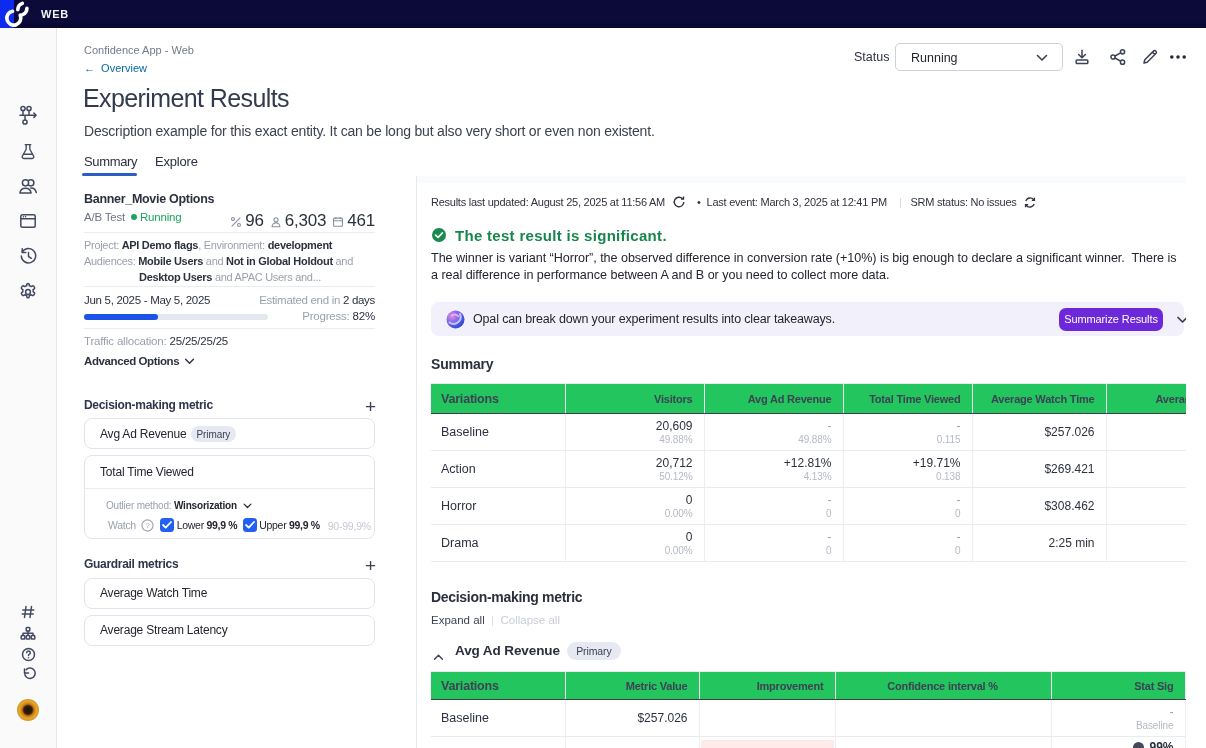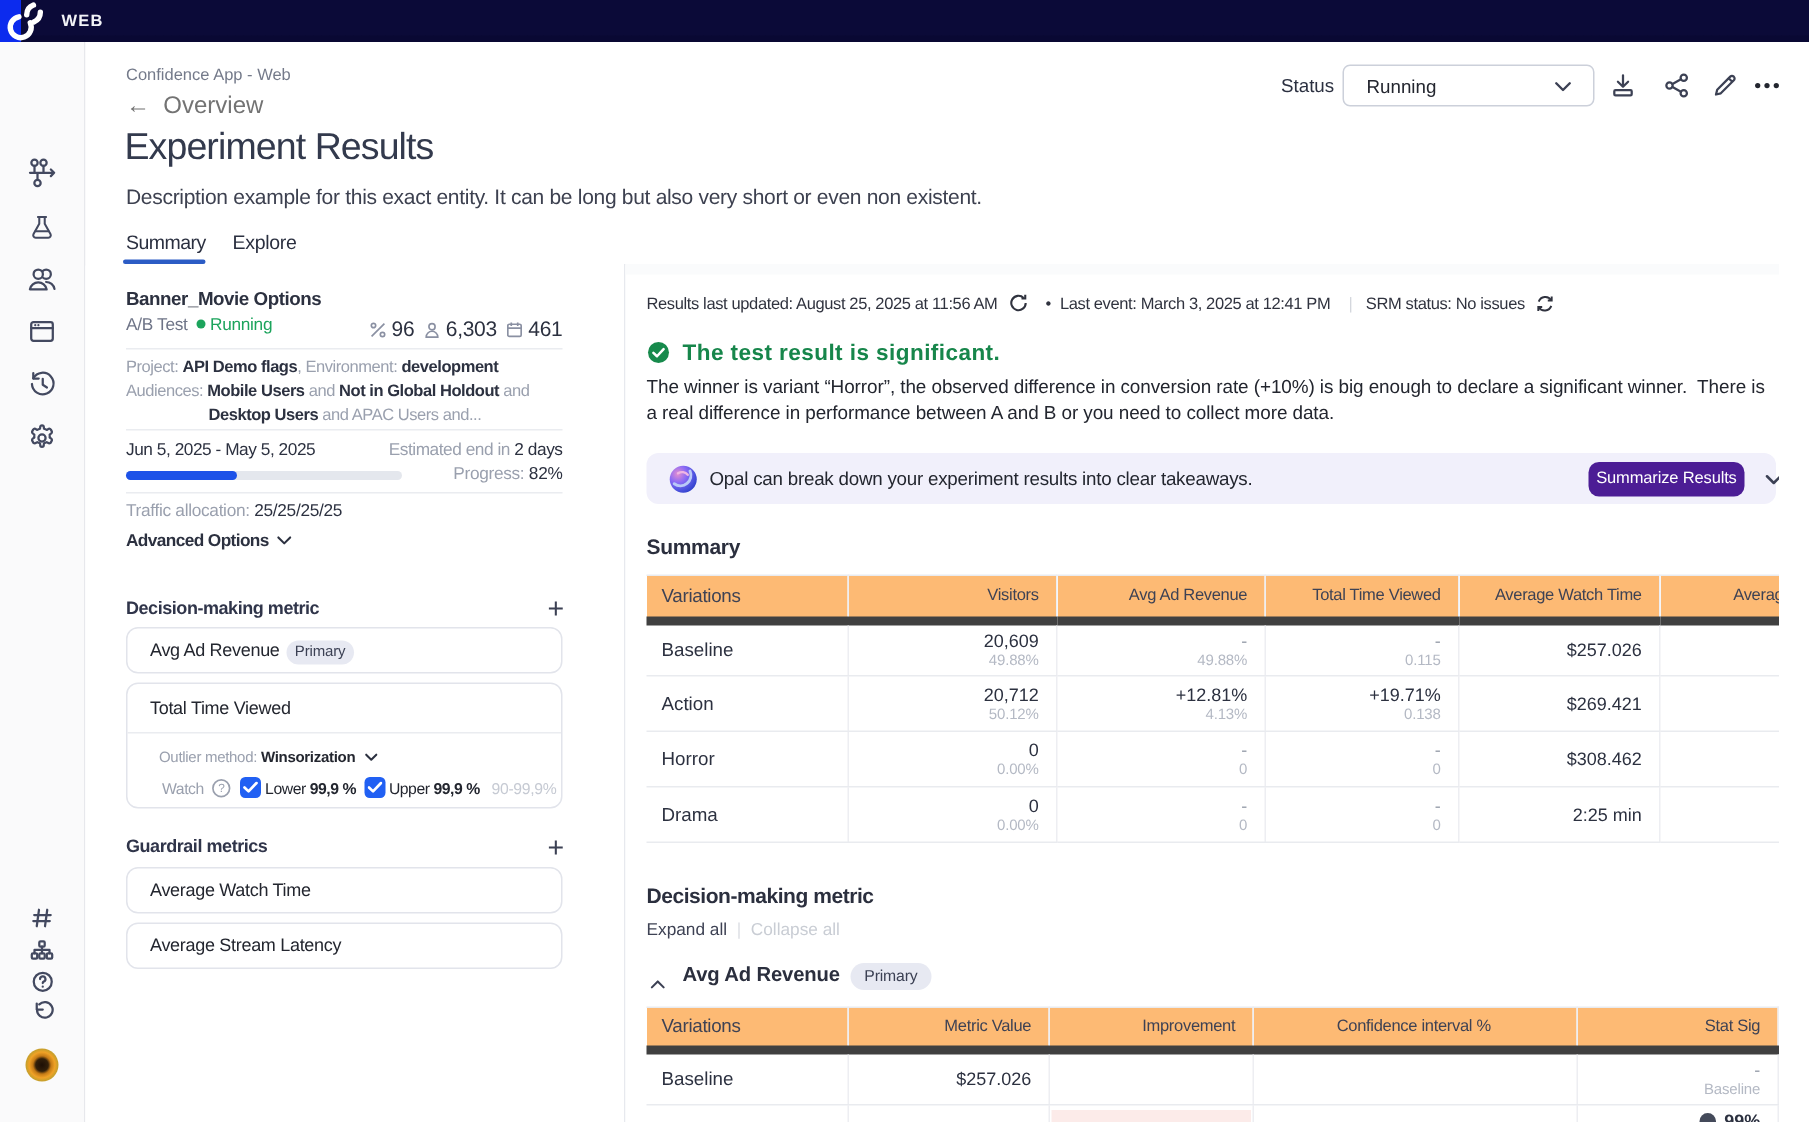--- a/index.html
+++ b/index.html
@@ -9,21 +9,21 @@
 
 #topbar { position:absolute; left:0; top:0; width:1206px; height:28px; background:linear-gradient(#0b0a38 23px, #090833 24px); z-index:5; }
 #topbar .logoblue { position:absolute; left:0; top:0; width:14px; height:28px; background:#0c2bee; }
 #topbar .web { position:absolute; left:41px; top:8px; color:#f2f3f7; font-size:11px; font-weight:700; letter-spacing:.8px; }
 
 #sidebar { position:absolute; left:0; top:28px; width:57px; height:720px; background:#fafafb; border-right:1px solid #e7e8ec; }
 .snav { position:absolute; left:0; width:56px; text-align:center; color:#434960; }
 
 #main { position:absolute; left:57px; top:28px; width:1149px; height:720px; background:#fff; }
 .crumb { position:absolute; left:27px; top:16px; font-size:11px; color:#747a8a; }
-.backlink { position:absolute; left:27px; top:34px; font-size:16px; color:#737373; font-weight:500; }
+.backlink { position:absolute; left:27px; top:34px; font-size:11px; color:#0369a1; font-weight:500; }
 h1.title { position:absolute; left:26px; top:56px; font-size:25px; font-weight:400; color:#333a4d; letter-spacing:-0.6px; }
 .desc { position:absolute; left:27px; top:95px; font-size:14px; letter-spacing:-0.2px; color:#3d4150; }
 .tab1 { position:absolute; left:27px; top:126px; font-size:13px; color:#2b3040; font-weight:500; letter-spacing:-0.35px;}
 .tab2 { position:absolute; left:98px; top:126px; font-size:13px; color:#2b3040; letter-spacing:-0.2px;}
 .tabu { position:absolute; left:25px; top:145px; width:55px; height:3px; background:#2c5cc5; border-radius:2px; }
 .hdivider { position:absolute; left:0px; top:148px; width:360px; height:1px; background:#e7e9ee; }
 .vdivider { position:absolute; left:359px; top:148px; width:1px; height:572px; background:#e7e9ee; }
 
 .statuslbl { position:absolute; left:797px; top:22px; font-size:12.5px; color:#2b3040; }
 .statusdd { position:absolute; left:838px; top:15px; width:168px; height:28px; border:1px solid #ccd0da; border-radius:5px; background:#fff; }
@@ -35,41 +35,41 @@
 #lpanel .in { position:absolute; left:27px; width:291px; }
 .lp-title { font-size:12.5px; letter-spacing:-0.3px; font-weight:700; color:#2c3140; }
 .lp-row2 { font-size:11.5px; letter-spacing:-0.2px; color:#6e7487; }
 .g { color:#9aa0ae; }
 .d { color:#2c3140; font-weight:700; }
 .gl { color:#9aa0ae; }
 .b { color:#2c3140; font-weight:400; }
 .ldiv { position:absolute; left:27px; width:291px; height:1px; background:#eaecf0; }
 .greendot { display:inline-block; width:6px; height:6px; border-radius:50%; background:#1ca45c; vertical-align:1px; }
 .running { color:#1ca45c; font-weight:500; }
-.statnum { color:#2c3140; font-size:14px; }
+.statnum { color:#2c3140; font-size:17px; }
 .prog-track { position:absolute; left:27px; top:138px; width:184px; height:6px; border-radius:3px; background:#e4e7ed; }
 .prog-fill { width:74px; height:6px; border-radius:3px; background:#1d52e8; }
 .card { position:absolute; left:27px; width:291px; background:#fff; border:1px solid #e2e4eb; border-radius:8px; }
 .card .lbl { position:absolute; left:15px; font-size:12px; letter-spacing:-0.2px; color:#23262f; }
 .pill { display:inline-block; background:#e7e9f2; color:#3c4154; font-size:10.5px; border-radius:10px; padding:3px 8px; letter-spacing:-0.1px; }
 .plus { font-size:19px; font-weight:300; color:#3c4154; position:absolute; }
 .secthead { position:absolute; left:27px; font-size:12px; letter-spacing:-0.3px; font-weight:700; color:#30354a; }
 .checkbox { display:inline-block; width:14px; height:14px; background:#2160f3; border-radius:3.5px; position:relative; vertical-align:-3px; }
 .checkbox svg { position:absolute; left:2px; top:3px; }
 
 #rpanel { position:absolute; left:417px; top:176px; width:769px; height:572px; background:#fff; overflow:hidden; }
 .meta { position:absolute; left:14px; top:19px; font-size:11px; letter-spacing:-0.25px; color:#30333f; white-space:nowrap; }
 .sig-h { position:absolute; left:38px; top:51px; font-size:15px; font-weight:700; color:#17864b; letter-spacing:0.3px;text-align:right; }
 .sig-p { position:absolute; left:14px; top:74px; font-size:12.6px; letter-spacing:-0.05px; color:#23262f; line-height:17px; white-space:nowrap; }
 .opal { position:absolute; left:14px; top:126px; width:753px; height:34px; background:#f1f0fb; border-radius:8px; }
 .opal .txt { position:absolute; left:42px; top:10px; font-size:12.5px; letter-spacing:-0.15px; color:#23262f; }
-.opal .btn { position:absolute; left:628px; top:6px; width:104px; height:23px; background:#4c1d95; border-radius:7px; color:#fff; font-size:11px; text-align:center; line-height:23px; letter-spacing:-0.1px; }
+.opal .btn { position:absolute; left:628px; top:6px; width:104px; height:23px; background:#6d28d9; border-radius:7px; color:#fff; font-size:11px; text-align:center; line-height:23px; letter-spacing:-0.1px; }
 
 table.res { border-collapse:collapse; table-layout:fixed; }
-table.t2 th { height:28px !important; } table.res th { background:#fdba74; border-top:1px solid #e9ebef; border-bottom:6px solid #404040; font-size:11px; font-weight:400; letter-spacing:-0.2px; color:#3e4254; height:30px; }
+table.t2 th { height:28px !important; } table.res th { background:#22c55e; border-top:1px solid #e9ebef; border-bottom:1px solid #404040; font-size:11px; font-weight:700; letter-spacing:-0.2px; color:#3e4254; height:30px; }
 table.res td { border-bottom:1px solid #e9ebef; font-size:12px; color:#2c3140; height:37px; }
 table.res th, table.res td { border-right:1px solid #edeef2; padding:0 11px 0 10px; text-align:right; white-space:nowrap; overflow:hidden; }
 table.res th:first-child, table.res td:first-child { text-align:left; font-size:12.5px; }
 .sub { font-size:10px; color:#b4b9c4; margin-top:1px; letter-spacing:-0.1px; }
 .dash { color:#9aa1ad; }
 </style>
 </head>
 <body>
 <div id="topbar">
   <div class="logoblue"></div>

